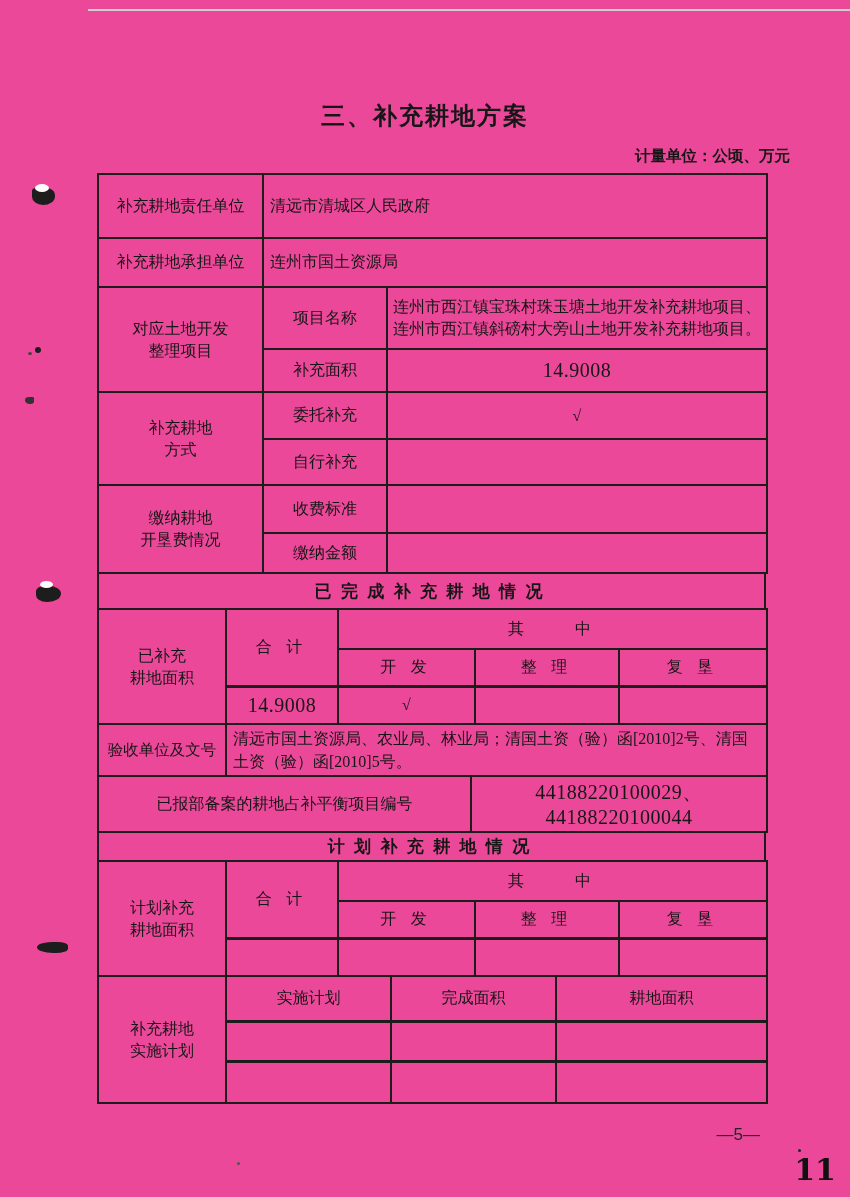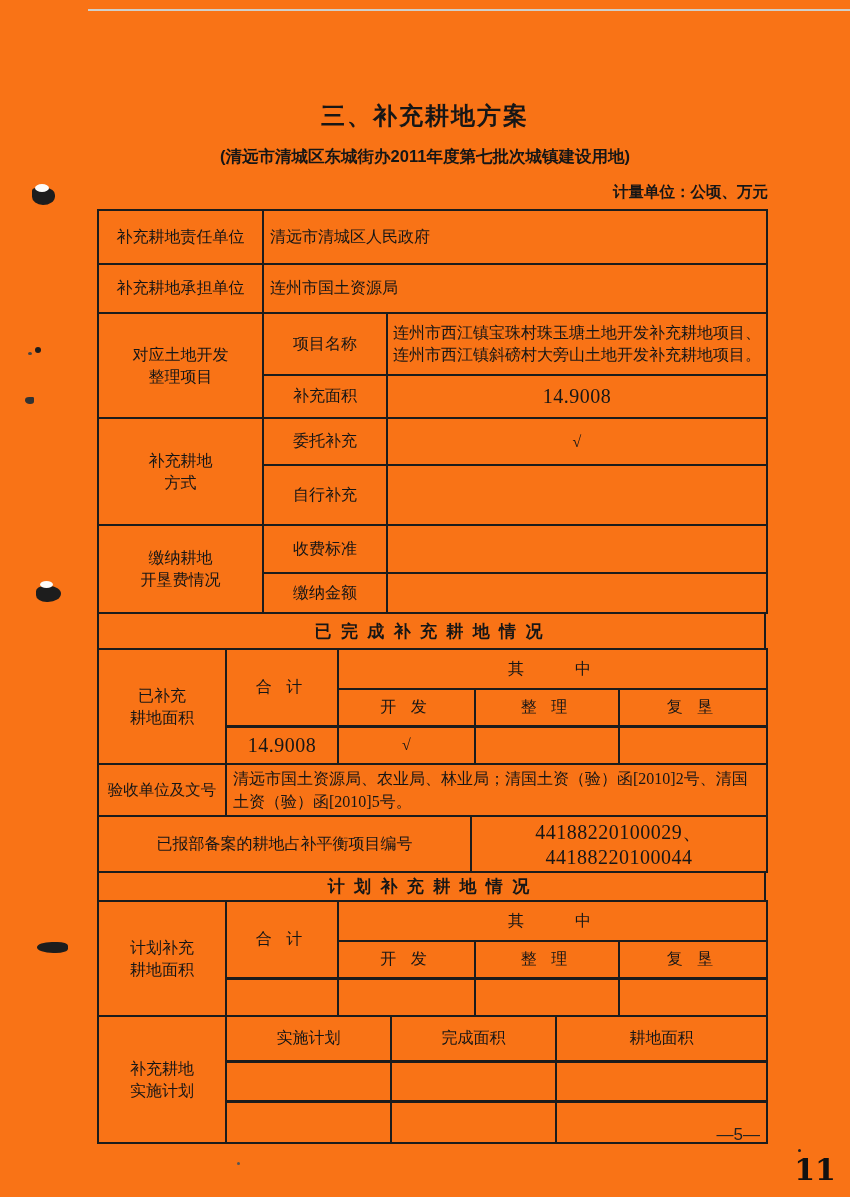--- a/index.html
+++ b/index.html
@@ -1,20 +1,20 @@
 <!DOCTYPE html>
 <html><head>
 <meta charset="utf-8">
 <style>
   html,body { margin:0; padding:0; background:#d8d8d4; }
   .sheet {
     position: relative;
     width: 850px; height: 1197px;
     margin: 0 auto;
-    background: #f97316;
+    background: #ec4899;
     font-family: "Liberation Serif", "DejaVu Serif", serif;
     color: #161616;
     overflow: hidden;
   }
   .scan-top-line { position:absolute; top:9px; left:88px; width:762px; height:2px; background:#cfcfcb; }
 
   .doc-title {
     margin: 0; padding-top: 100px;
     text-align: center;
     font-family: "Liberation Sans", "DejaVu Sans", sans-serif;
@@ -24,21 +24,21 @@
     margin: 14px 0 0 0;
     text-align: center;
     font-family: "Liberation Sans", "DejaVu Sans", sans-serif;
     font-size: 16.5px; font-weight: bold;
   }
   .unit-line {
     width: 768px;
     margin: 14px 0 6px 0;
     text-align: right;
     font-family: "Liberation Sans", "DejaVu Sans", sans-serif;
-    font-size: 15.5px; font-weight: bold;
+    font-size: 15.5px; font-weight: bold; padding-left: 22px;
   }
 
   .tbl-wrap { margin-left: 97px; width: 669px; }
   table { border-collapse: collapse; table-layout: fixed; width: 669px; margin-top: -2px; }
   table:first-child { margin-top: 0; }
   td {
     border: 2px solid #1c1c1c;
     font-size: 16px;
     text-align: center;
     vertical-align: middle;
@@ -80,33 +80,32 @@
   .sm-e { left:37px; top:942px; width:31px; height:11px; border-radius: 55% 40% 45% 60%; }
   .sm-dot { left:237px; top:1162px; width:3px; height:3px; border-radius:50%; background:#555; }
 </style>
 </head>
 <body>
 
 <div class="sheet">
   <div class="scan-top-line"></div>
 
   <h1 class="doc-title">三、补充耕地方案</h1>
-  <p class="doc-subtitle">(清远市清城区东城街办2011年度第七批次城镇建设用地)</p>
   <div class="unit-line">计量单位：公顷、万元</div>
 
   <div class="tbl-wrap">
 
     <table>
       <colgroup>
           <col style="width:165px">
           <col style="width:124px">
           <col style="width:380px">
         </colgroup>
       <tbody>
-          <tr style="height:54px">
+          <tr style="height:64px">
         <td>补充耕地责任单位</td>
         <td colspan="2" class="left">清远市清城区人民政府</td>
       </tr>
       <tr style="height:49px">
         <td>补充耕地承担单位</td>
         <td colspan="2" class="left">连州市国土资源局</td>
       </tr>
       <tr style="height:62px">
         <td rowspan="2" class="multiline">对应土地开发
 整理项目</td>
@@ -116,21 +115,21 @@
       <tr style="height:43px">
         <td>补充面积</td>
         <td class="num">14.9008</td>
       </tr>
       <tr style="height:47px">
         <td rowspan="2" class="multiline">补充耕地
 方式</td>
         <td>委托补充</td>
         <td class="check">√</td>
       </tr>
-      <tr style="height:60px">
+      <tr style="height:46px">
         <td>自行补充</td>
         <td></td>
       </tr>
       <tr style="height:48px">
         <td rowspan="2" class="multiline">缴纳耕地
 开垦费情况</td>
         <td>收费标准</td>
         <td></td>
       </tr>
       <tr style="height:40px">

